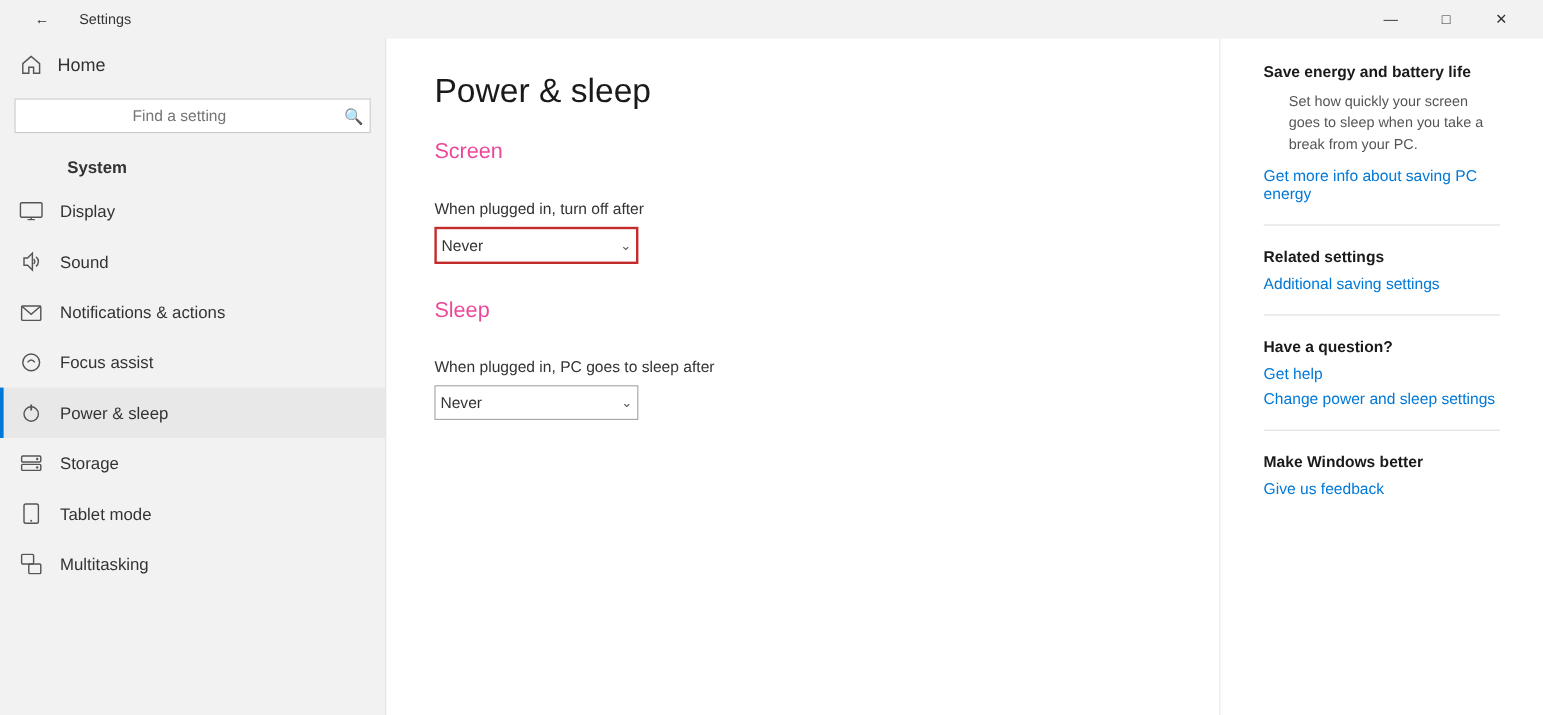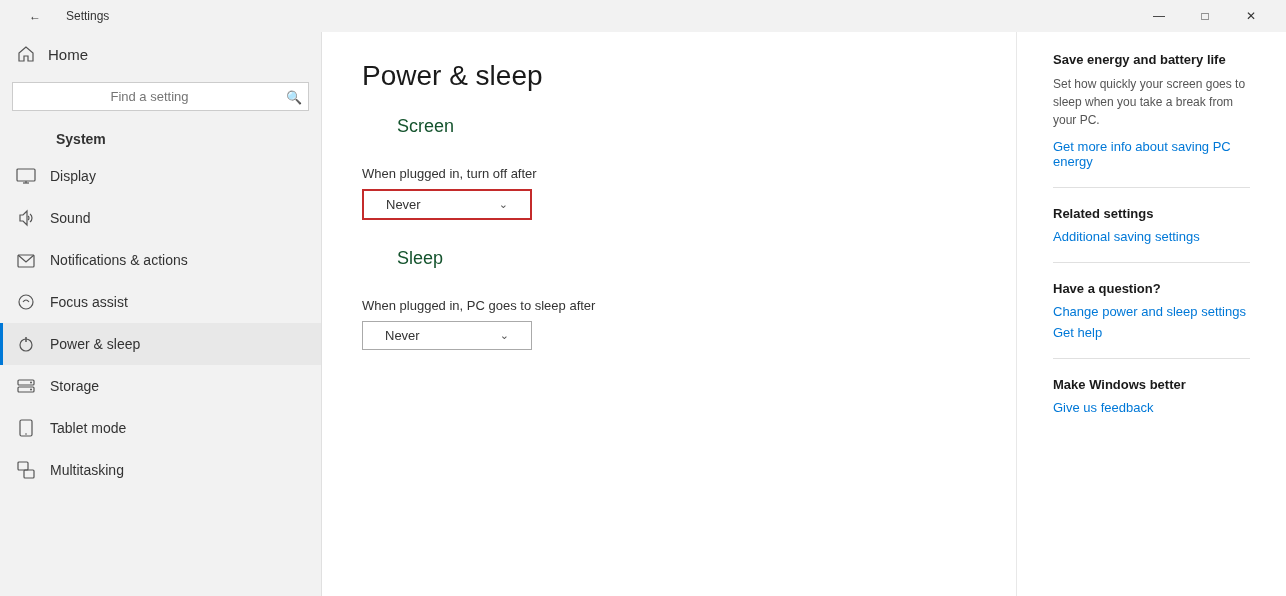--- a/index.html
+++ b/index.html
@@ -143,33 +143,32 @@
     }
     .page-title {
       font-size: 28px;
       font-weight: 300;
       color: #1a1a1a;
       margin-bottom: 24px;
     }
     .section-title {
       font-size: 18px;
       font-weight: 400;
-      color: #14532d;
+      color: #ec4899;
       margin-bottom: 14px;
-      margin-left: 35px;
     }
     .setting-label {
       font-size: 13px;
       color: #333;
       margin-bottom: 8px;
       margin-top: 29px;
     }
     .dropdown {
       width: 170px;
-      padding: 6px 22px;
+      padding: 6px 4px;
       border: 2px solid #c42b2b;
       background: white;
       font-size: 13px;
       color: #333;
       display: flex;
       align-items: center;
       justify-content: space-between;
       cursor: pointer;
       margin-bottom: 28px;
     }
@@ -197,20 +196,21 @@
       font-size: 13px;
       font-weight: 600;
       color: #1a1a1a;
       margin-bottom: 8px;
     }
     .right-desc {
       font-size: 12px;
       color: #555;
       line-height: 1.5;
       margin-bottom: 10px;
+      margin-left: 21px;
     }
     .right-link {
       font-size: 13px;
       color: #0078d7;
       cursor: pointer;
       text-decoration: none;
       display: block;
       margin-bottom: 6px;
     }
     .right-divider {
@@ -369,22 +369,22 @@
 
     <div>
       <div class="right-section-title">Related settings</div>
       <a class="right-link" href="#">Additional saving settings</a>
     </div>
 
     <div class="right-divider"></div>
 
     <div>
       <div class="right-section-title">Have a question?</div>
+      <a class="right-link" href="#">Get help</a>
       <a class="right-link" href="#">Change power and sleep settings</a>
-      <a class="right-link" href="#">Get help</a>
     </div>
 
     <div class="right-divider"></div>
 
     <div>
       <div class="right-section-title">Make Windows better</div>
       <a class="right-link" href="#">Give us feedback</a>
     </div>
   </div>
 </div>

